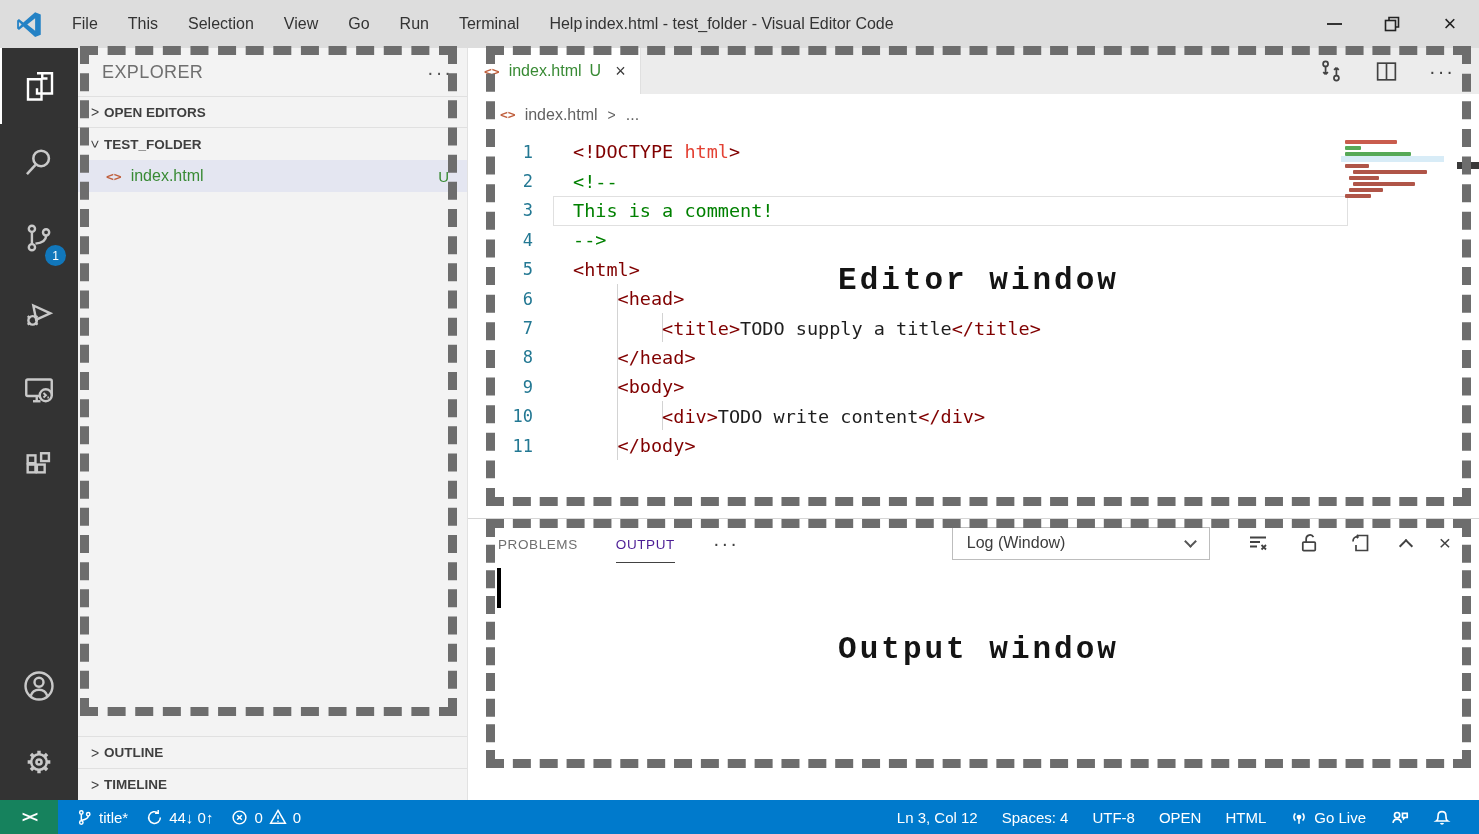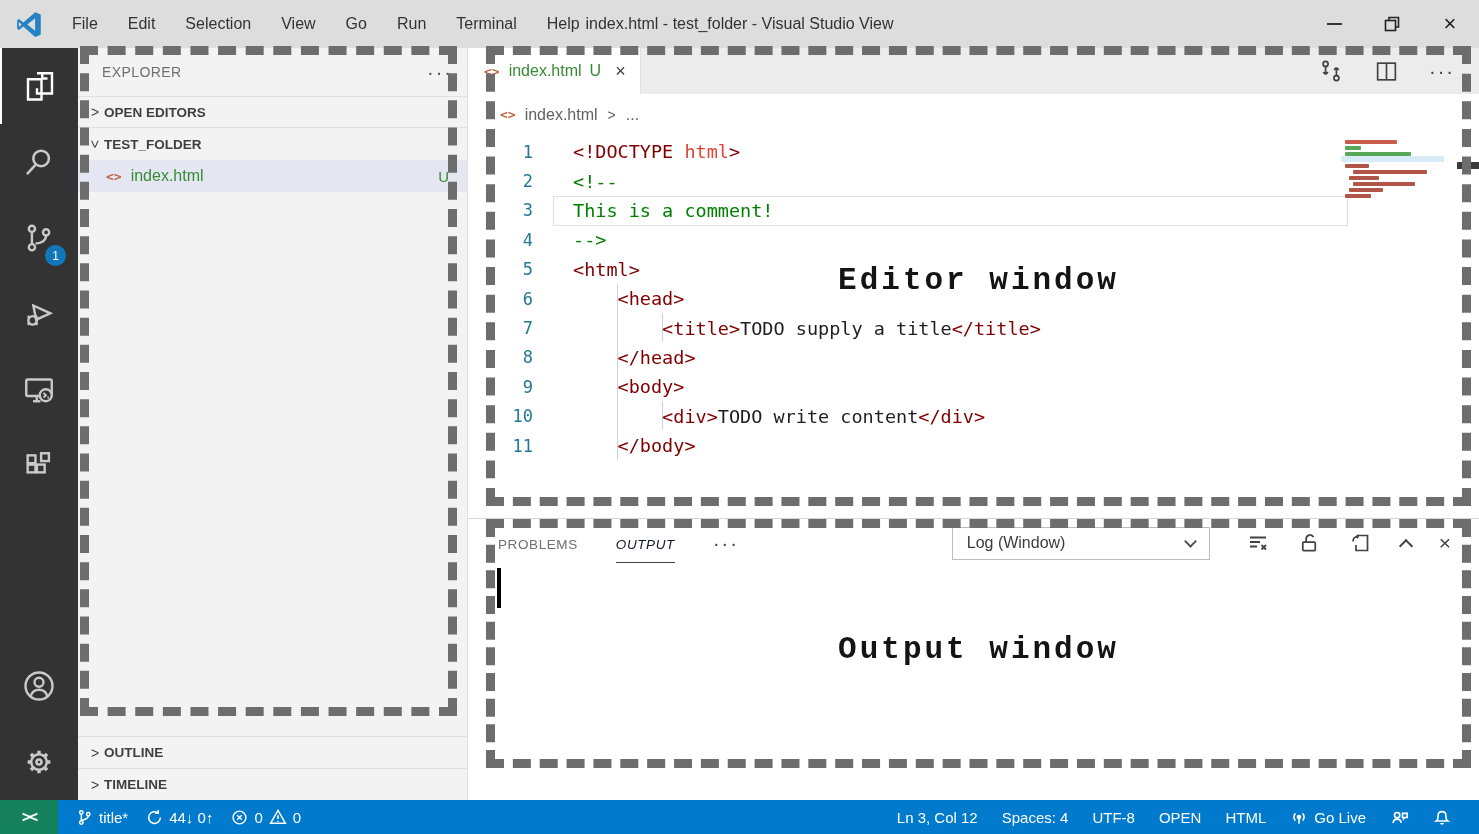--- a/index.html
+++ b/index.html
@@ -24,21 +24,21 @@
   
   .activitybar { width:78px; background:#333333; display:flex; flex-direction:column; align-items:center; position:relative; }
   .act-item { width:78px; height:76px; display:flex; align-items:center; justify-content:center; position:relative; }
   .act-item.active { border-left:2px solid #fff; }
   .act-spacer { flex:1; }
   .scm-badge { position:absolute; right:12px; bottom:10px; width:21px; height:21px; background:#1177bb; border-radius:50%; color:#fff; font-size:12px; display:flex; align-items:center; justify-content:center; }
 
   
   .sidebar { width:390px; background:#f3f3f3; border-right:1px solid #e2e2e2; display:flex; flex-direction:column; font-size:14px; color:#3f3f3f; position:relative; }
   .sb-header { height:48px; display:flex; align-items:center; padding:0 14px 0 24px; }
-  .sb-title { font-size:14px; letter-spacing:.4px; color:#6f6f6f; }
+  .sb-title { font-size:18px; letter-spacing:.4px; color:#6f6f6f; }
   .sb-dots { margin-left:auto; font-size:20px; color:#555; letter-spacing:2px; }
   .sb-section { height:32px; display:flex; align-items:center; padding-left:8px; font-weight:700; font-size:13.5px; color:#3f3f3f; }
   .sb-section.bordered { border-top:1px solid #e0e0e0; }
   .sb-section.bb { border-bottom:1px solid #e0e0e0; }
   .chev { display:inline-block; width:18px; text-align:center; font-weight:400; color:#424242; font-size:14px; }
   .chev.down { transform:rotate(90deg); }
   .file-row { height:32px; display:flex; align-items:center; background:#e4e6f1; padding-left:28px; font-size:16px; }
   .fticon { font-family:"DejaVu Sans Mono", monospace; font-weight:700; color:#c0603e; font-size:13px; margin-right:9px; }
   .file-name { color:#388a34; }
   .u-badge { margin-left:auto; margin-right:18px; color:#388a34; font-size:15px; }
@@ -70,21 +70,21 @@
   
   .minimap { position:absolute; left:877px; top:5px; width:95px; height:62px; z-index:1; }
   .mm-row { height:4px; margin-bottom:2px; border-radius:1px; }
   .mm-hl { position:absolute; left:-4px; top:16px; width:103px; height:6px; background:#d8ecf7; }
   .ov-tick { position:absolute; right:0; top:27px; width:22px; height:7px; background:#3a3a3a; z-index:3; }
 
   
   .panel { height:282px; border-top:1px solid #d6d6d6; background:#fff; position:relative; }
   .panel-head { height:48px; display:flex; align-items:center; padding:0 28px 0 30px; }
   .ptab { font-size:13.5px; letter-spacing:.6px; color:#6f6f6f; margin-right:38px; padding:14px 0 10px; }
-  .ptab.active { color:#0f172a; border-bottom:1.5px solid #424242;font-style:italic; }
+  .ptab.active { color:#4c1d95; border-bottom:1.5px solid #424242; }
   .panel-dd { margin-left:auto; width:258px; height:33px; border:1px solid #bdbdbd; background:#fff; display:flex; align-items:center; padding:0 14px; font-size:16px; color:#3c3c3c; }
   .vchev { width:9px; height:9px; border-left:2px solid #555; border-bottom:2px solid #555; transform:rotate(-45deg); display:inline-block; }
   .panel-dd .vchev { margin-left:auto; margin-top:-4px; }
   .panel-icons { display:flex; align-items:center; gap:28px; margin-left:36px; color:#424242; }
   .pchev-up { width:10px; height:10px; border-left:2px solid #424242; border-bottom:2px solid #424242; transform:rotate(135deg); display:inline-block; margin-top:6px; }
   .picon-close { font-size:21px; color:#424242; }
   .out-caret { position:absolute; left:29px; top:49px; width:3.5px; height:40px; background:#000; }
 
   
   .statusbar { height:34px; background:#007acc; display:flex; align-items:center; color:#fff; font-size:15px; }
@@ -108,29 +108,29 @@
 <body>
 
 <div id="app">
 
   <header class="titlebar">
     <svg class="logo" width="27" height="27" viewBox="0 0 24 24">
       <path d="M17 1 L22 3 V21 L17 23 L6.5 13.8 L2.6 16.8 L1 15.6 V8.4 L2.6 7.2 L6.5 10.2 Z M17 6.5 L10 12 L17 17.5 Z M2.6 9.8 V14.2 L5 12 Z" fill="#2482c5"></path>
     </svg>
     <nav class="menus" id="menus">
         <span class="menu-item">File</span>
-        <span class="menu-item">Edit</span>
+        <span class="menu-item">This</span>
         <span class="menu-item">Selection</span>
         <span class="menu-item">View</span>
         <span class="menu-item">Go</span>
         <span class="menu-item">Run</span>
         <span class="menu-item">Terminal</span>
         <span class="menu-item">Help</span>
       </nav>
-    <div class="wintitle">index.html - test_folder - Visual Studio View</div>
+    <div class="wintitle">index.html - test_folder - Visual Editor Code</div>
     <div class="wincontrols">
       <div class="winbtn">
           <span class="min-glyph"></span>
         </div>
       <div class="winbtn">
         <svg width="16" height="16" viewBox="0 0 16 16">
           <rect x="1.5" y="4.5" width="10" height="10" fill="none" stroke="#222" stroke-width="1.6"></rect>
           <path d="M5 4.5 V1.5 H14.5 V11 H11.5" fill="none" stroke="#222" stroke-width="1.6"></path>
         </svg>
       </div>

